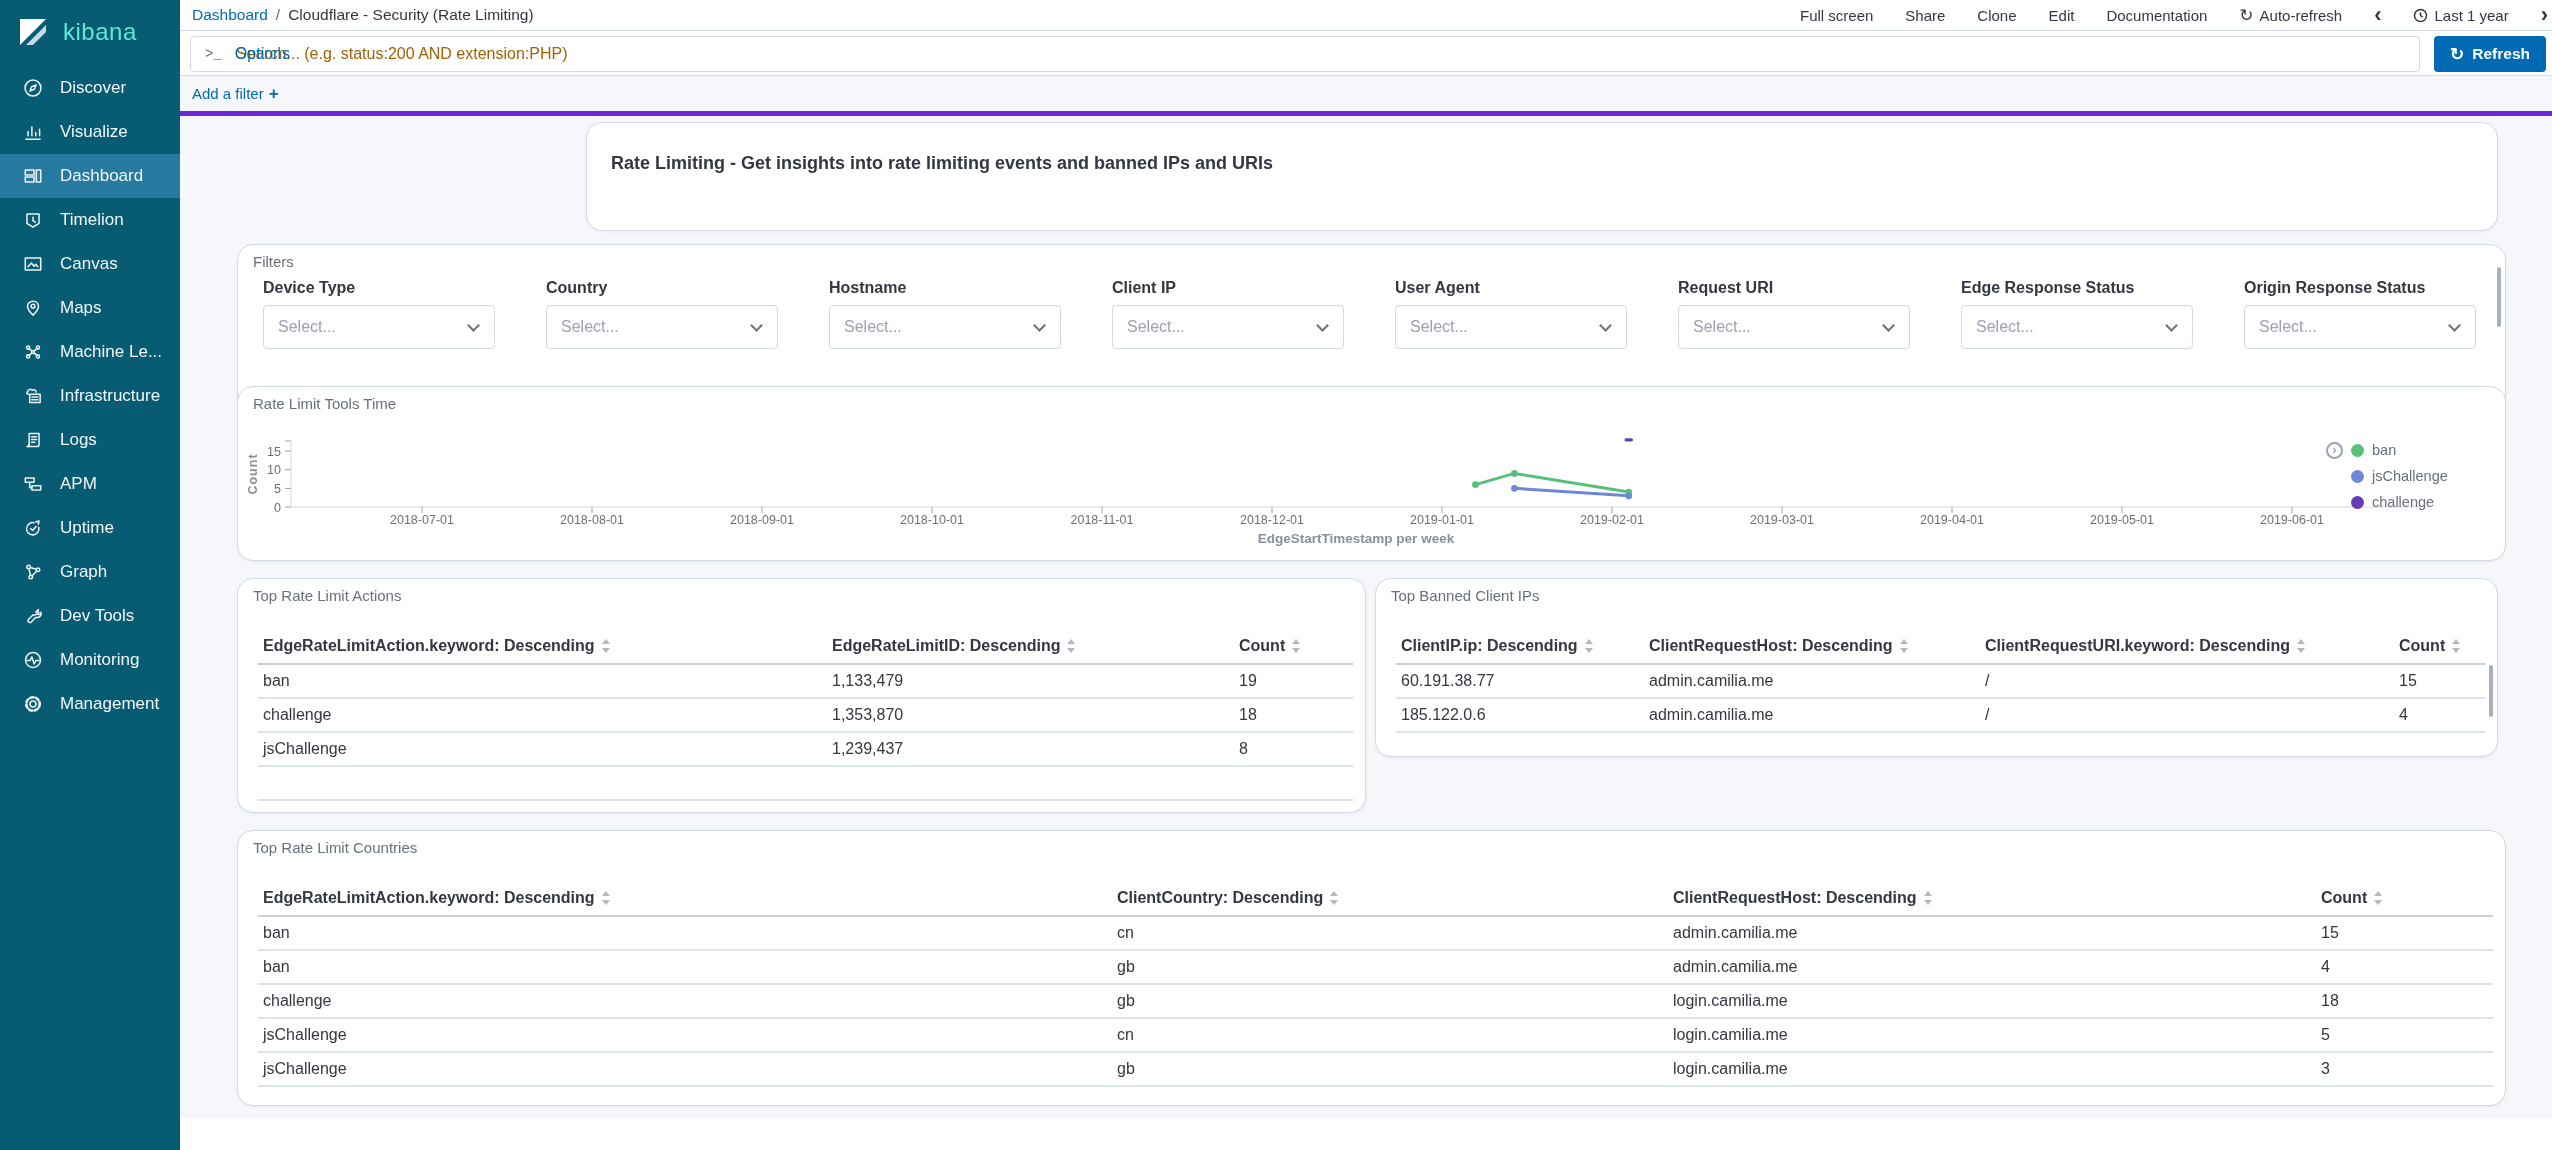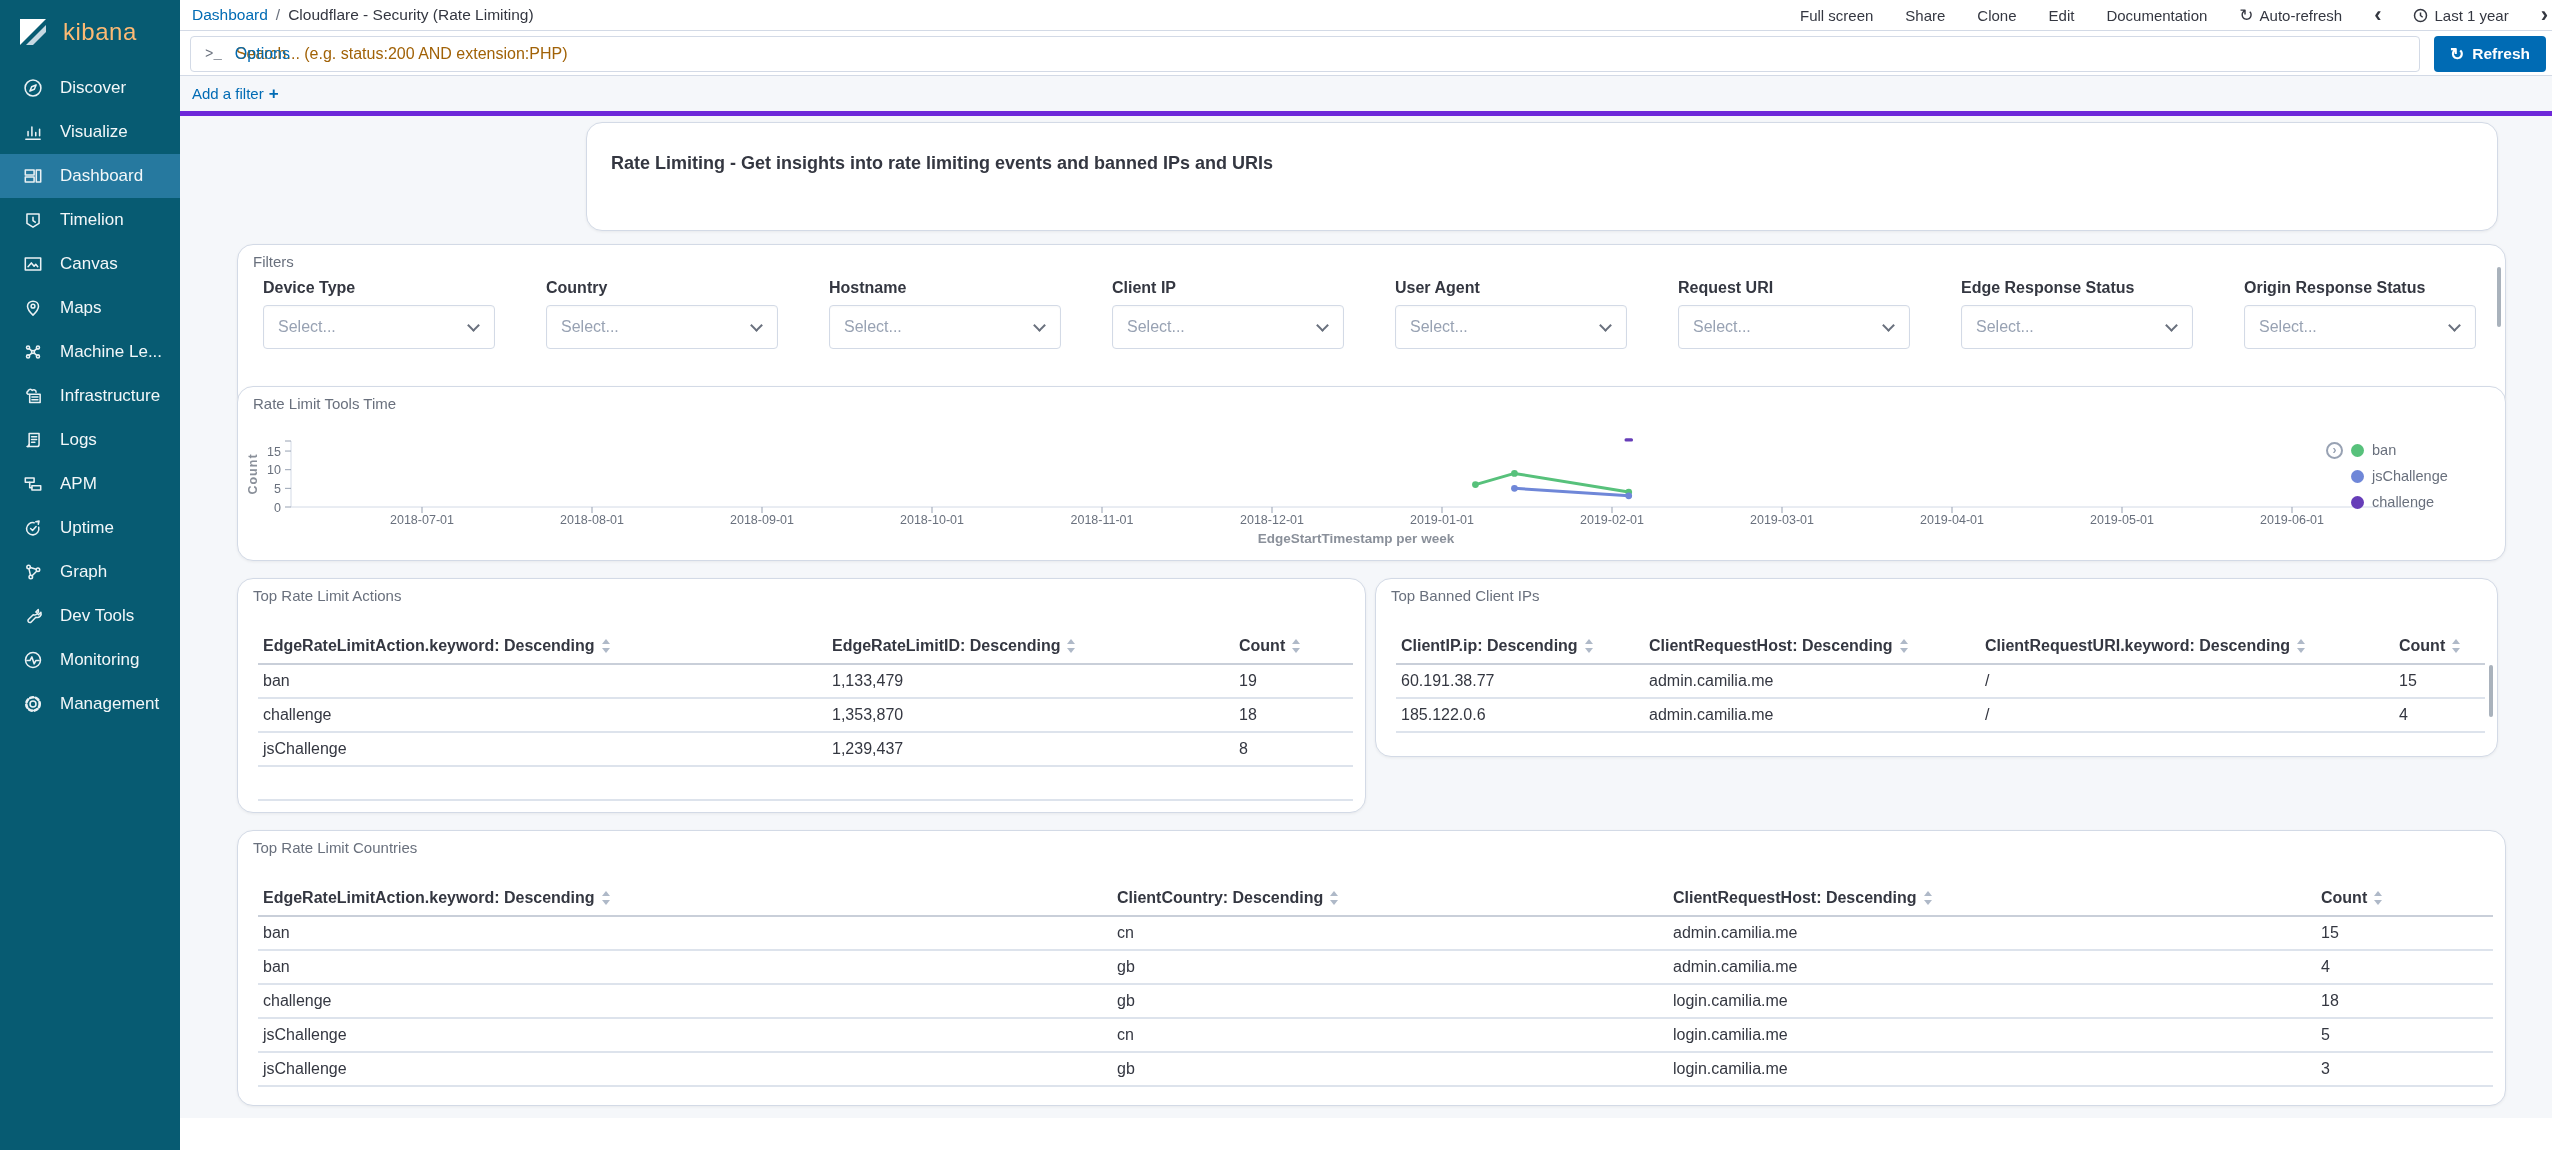--- a/index.html
+++ b/index.html
@@ -3,21 +3,21 @@
 <meta charset="utf-8">
 <style>
   *{box-sizing:border-box;margin:0;padding:0}
   body{width:2552px;height:1150px;position:relative;overflow:hidden;
        font-family:"Liberation Sans",sans-serif;background:#fff;color:#343741}
 
   
   .sidebar{position:absolute;left:0;top:0;width:180px;height:1150px;background:#075B72}
   .logo-row{height:64px;display:flex;align-items:center;padding-left:16px}
   .logo-mark{width:34px;height:34px;flex:0 0 34px}
-  .logo-word{color:#fdba74;font-size:24px;margin-left:13px;letter-spacing:.5px}
+  .logo-word{color:#5eead4;font-size:24px;margin-left:13px;letter-spacing:.5px}
   .nav{position:absolute;top:66px;left:0;right:0}
   .nav-item{height:44px;display:flex;align-items:center;padding-left:22px;cursor:pointer}
   .nav-item.selected{background:#26799F}
   .nav-icon{width:22px;height:22px;flex:0 0 22px;margin-right:16px}
   .nav-label{color:#f2f7f9;font-size:17px;white-space:nowrap}
 
   
   .crumb-row{position:absolute;left:180px;top:0;width:2372px;height:30px;background:#fff;
              display:flex;align-items:center;font-size:15.5px}
   .crumbs{margin-left:12px;display:flex;align-items:center;gap:8px;white-space:nowrap}

